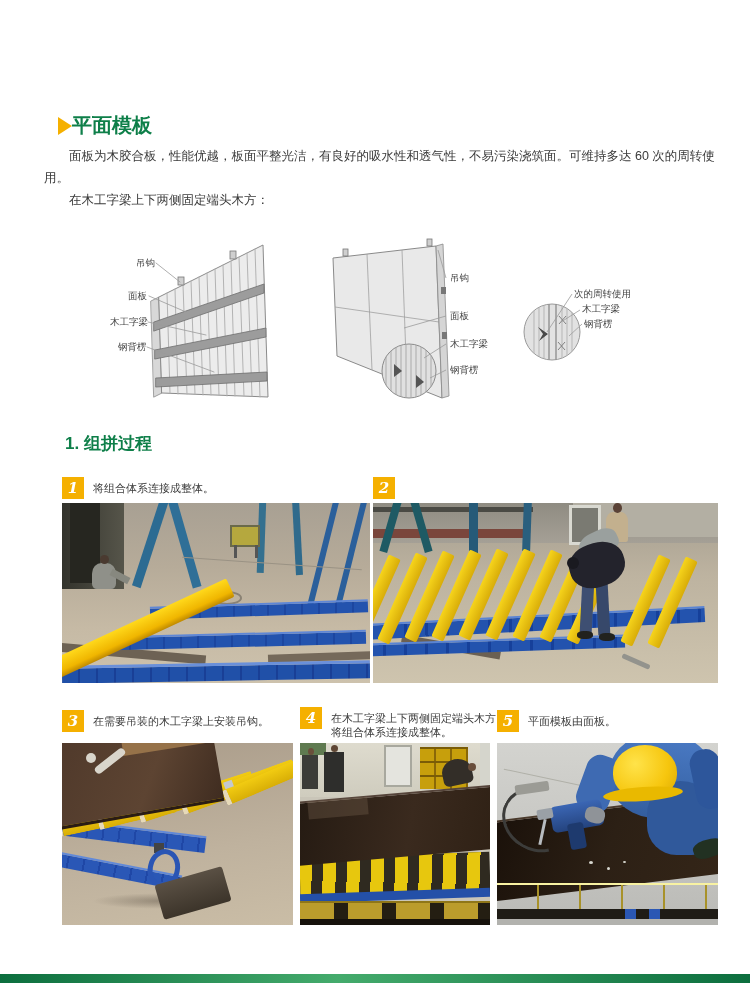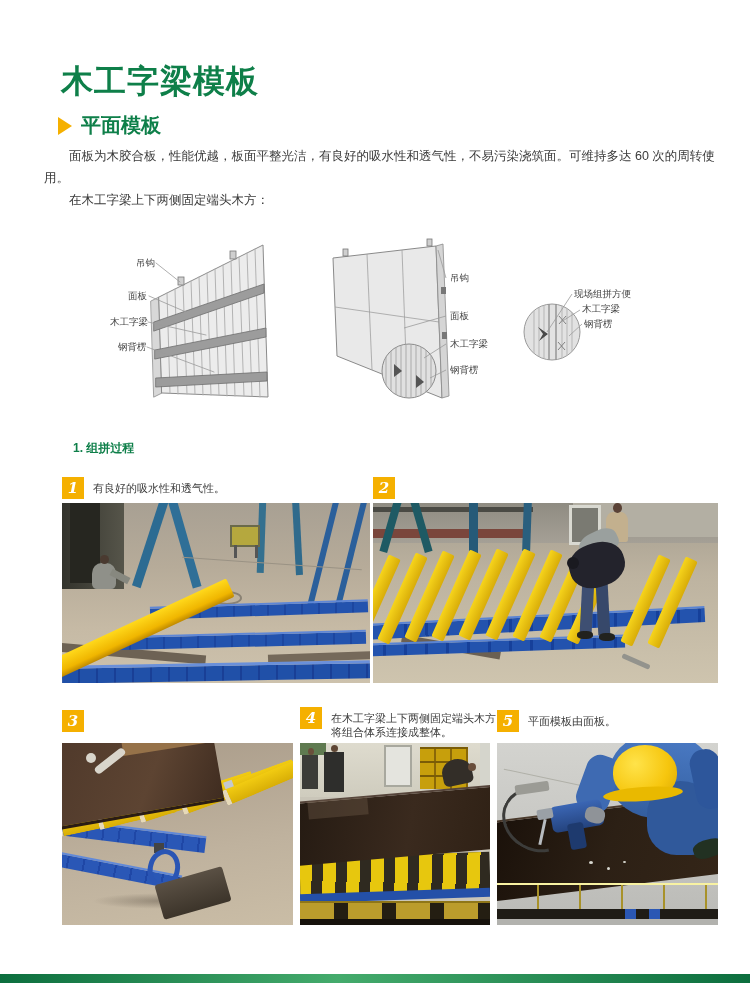--- a/index.html
+++ b/index.html
@@ -1,46 +1,45 @@
 <!DOCTYPE html>
 <html><head>
 <meta charset="utf-8">
 <style>
   :root{ --green:#0e7f49; --yellow:#f5b000; }
   html,body{margin:0;padding:0;background:#ffffff;}
   .page{position:relative;width:750px;height:983px;margin:0 auto;background:#fff;
         font-family:"Liberation Sans","DejaVu Sans",sans-serif;overflow:hidden;}
   .title{position:absolute;left:61px;top:60px;margin:0;font-size:32px;font-weight:bold;
          color:var(--green);letter-spacing:1px;}
-  .sec-head{position:absolute;left:58px;top:112px;display:flex;align-items:center;gap:9px;}
+  .sec-head{position:absolute;left:58px;top:112px;display:flex;align-items:center;}
   .tri{width:0;height:0;border-left:14px solid var(--yellow);
        border-top:9px solid transparent;border-bottom:9px solid transparent;}
   .sec-title{font-size:20px;font-weight:bold;color:var(--green);}
   .body-text{position:absolute;left:44px;top:145px;width:682px;font-size:12.5px;
              line-height:22px;color:#3a3a3a;}
   .body-text p{margin:0;text-indent:2em;}
-  .sub-head{position:absolute;left:57px;top:424px;margin:16px;font-size:12px;font-weight:bold;color:var(--green);}
+  .sub-head{position:absolute;left:57px;top:424px;margin:8px;font-size:17px;font-weight:bold;color:var(--green);}
   .step{position:absolute;display:flex;gap:9px;align-items:flex-start;}
   .stepnum{flex:0 0 auto;width:22px;height:22px;background:var(--yellow);color:#fff;
            font-family:"DejaVu Serif",serif;font-style:italic;font-weight:bold;
            font-size:15px;line-height:22px;text-align:center;}
   .steptext{font-size:11px;line-height:14px;color:#3c3c3c;padding-top:4px;}
   .ph{position:absolute;overflow:hidden;}
   .s{position:absolute;}
   .dlabel{position:absolute;font-size:9.5px;color:#444;white-space:nowrap;}
   .dsvg{position:absolute;left:0;top:232px;}
   .footer-bar{position:absolute;left:0;top:974px;width:750px;height:9px;
     background:linear-gradient(90deg,#0c6e3e,#44ab6c 45%,#0c6e3e);}
 </style>
 </head>
 <body>
 
 <div class="page">
 
-  <h1 class="title">木工字梁模板</h1>
 
   <div class="sec-head">
     <span class="tri"></span>
     <span class="sec-title">平面模板</span>
   </div>
 
   <div class="body-text">
     <p>面板为木胶合板，性能优越，板面平整光洁，有良好的吸水性和透气性，不易污染浇筑面。可维持多达 60 次的周转使用。</p>
     <p>在木工字梁上下两侧固定端头木方：</p>
   </div>
@@ -150,35 +149,36 @@
   <span class="dlabel" style="left:136px;top:257px;">吊钩</span>
   <span class="dlabel" style="left:128px;top:290px;">面板</span>
   <span class="dlabel" style="left:110px;top:316px;">木工字梁</span>
   <span class="dlabel" style="left:118px;top:341px;">钢背楞</span>
 
   <span class="dlabel" style="left:450px;top:272px;">吊钩</span>
   <span class="dlabel" style="left:450px;top:310px;">面板</span>
   <span class="dlabel" style="left:450px;top:338px;">木工字梁</span>
   <span class="dlabel" style="left:450px;top:364px;">钢背楞</span>
 
-  <span class="dlabel" style="left:574px;top:288px;">现场组拼方便</span>
+  <span class="dlabel" style="left:574px;top:288px;">次的周转使用</span>
   <span class="dlabel" style="left:582px;top:303px;">木工字梁</span>
   <span class="dlabel" style="left:584px;top:318px;">钢背楞</span>
 
   <h2 class="sub-head">1. 组拼过程</h2>
 
   <div class="step" style="left:62px;top:477px;width:300px;">
     <span class="stepnum">1</span>
-    <span class="steptext">有良好的吸水性和透气性。</span>
+    <span class="steptext">将组合体系连接成整体。</span>
   </div>
   <div class="step" style="left:373px;top:477px;width:345px;">
     <span class="stepnum">2</span>
   </div>
   <div class="step" style="left:62px;top:710px;width:232px;">
     <span class="stepnum">3</span>
+    <span class="steptext">在需要吊装的木工字梁上安装吊钩。</span>
   </div>
   <div class="step" style="left:300px;top:707px;width:218px;">
     <span class="stepnum">4</span>
     <span class="steptext" style="width:182px;">在木工字梁上下两侧固定端头木方，将组合体系连接成整体。</span>
   </div>
   <div class="step" style="left:497px;top:710px;width:221px;">
     <span class="stepnum">5</span>
     <span class="steptext">平面模板由面板。</span>
   </div>
 

